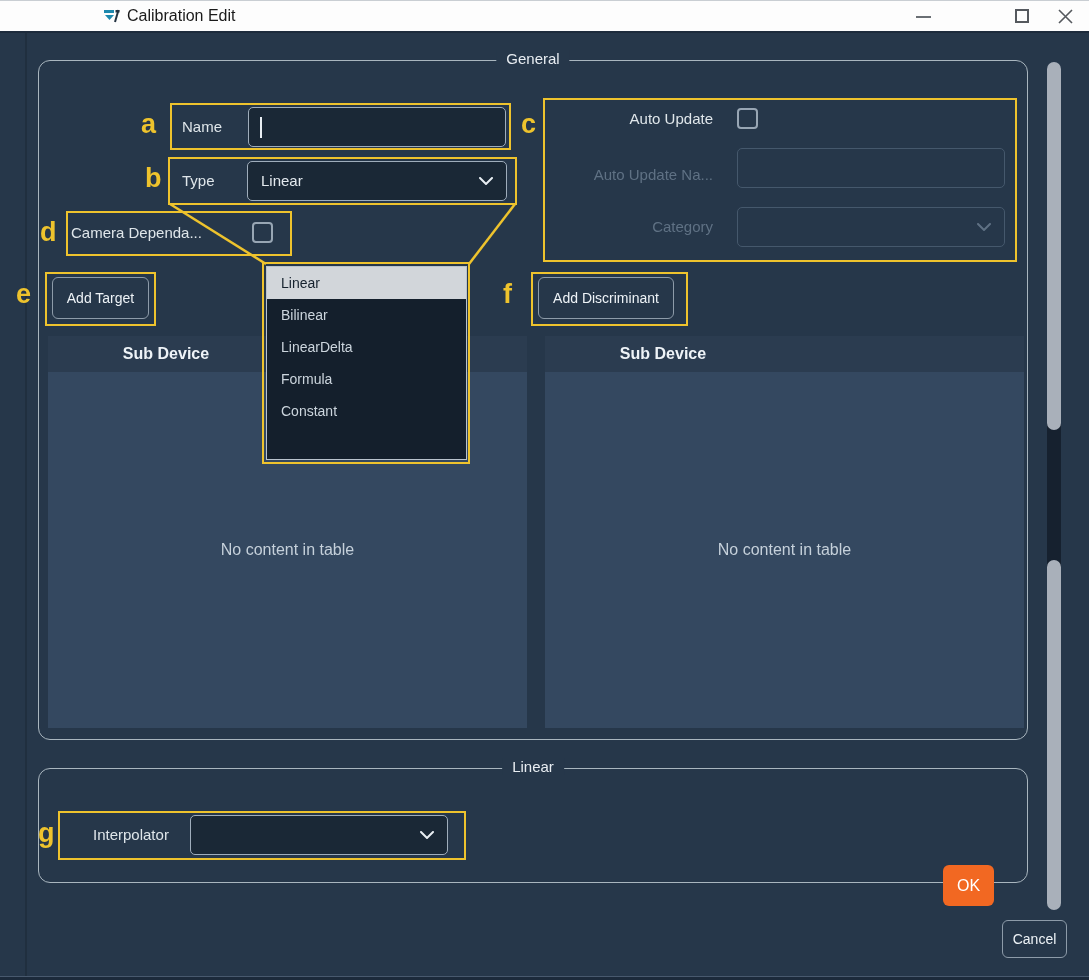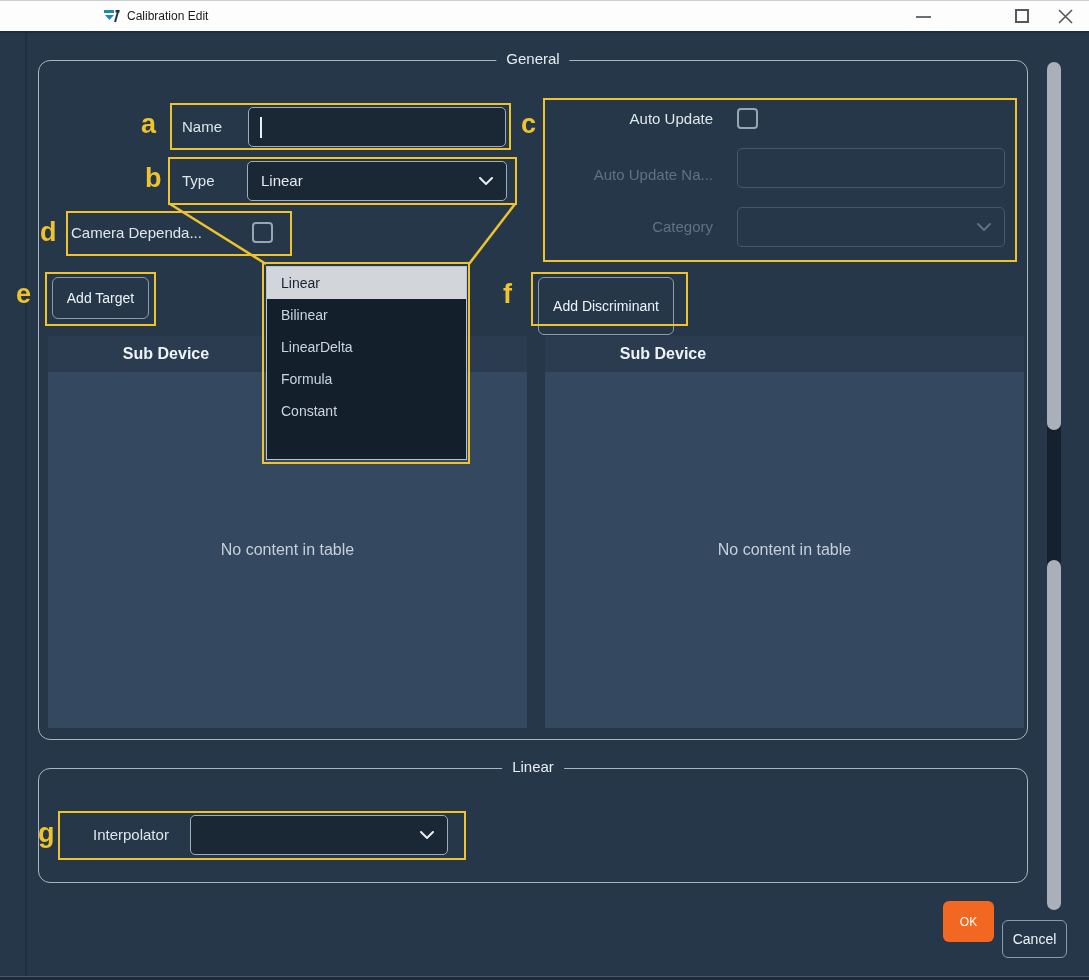--- a/index.html
+++ b/index.html
@@ -8,21 +8,21 @@
     position:relative; width:1089px; height:980px;
     background:#26374a; overflow:hidden;
     font-family:"Liberation Sans", sans-serif;
     color:#e3eaef;
   }
   
   .titlebar { position:absolute; left:0; top:0; width:1089px; height:31px;
     background:#fdfdfd; border-top:1px solid #c9ced3; }
   .app-icon { position:absolute; left:104px; top:8px; }
   .wtitle { position:absolute; left:127px; top:0; height:16px; line-height:30px;
-    font-size:12px; color:#1a1a1a; }
+    font-size:16px; color:#1a1a1a; }
   .wbtn { position:absolute; top:0; height:31px; width:50px; }
   .wbtn-min { left:899px; } .wbtn-max { left:997px; } .wbtn-close { left:1041px; }
   .min-glyph { position:absolute; left:17px; top:15px; width:15px; height:2px; background:#6a6f74; }
   .max-glyph { position:absolute; left:18px; top:8px; width:14px; height:14px; border:2px solid #55595e; }
   .close-glyph { position:absolute; left:17px; top:8px; }
   .titlebar-edge { position:absolute; left:0; top:31px; width:1089px; height:2px; background:#1d2b3c; }
   .left-seam { position:absolute; left:25px; top:33px; width:2px; height:943px; background:rgba(0,0,0,.14); }
   .bottom-seam { position:absolute; left:0; top:976px; width:1089px; height:1px; background:#48596e; }
   .bottom-strip { position:absolute; left:0; top:977px; width:1089px; height:3px; background:#1c2a3b; }
 
@@ -59,22 +59,22 @@
   .select-category { left:737px; top:207px; width:268px; height:40px; background:transparent; border:1px solid #45586c; }
   .select-interpolator { left:190px; top:815px; width:258px; height:40px; }
 
   .cbx { position:absolute; width:21px; height:21px; border:2px solid #98a6b4; border-radius:4px; background:transparent; }
   .cbx-auto-update { left:737px; top:108px; }
   .cbx-camera { left:252px; top:222px; }
 
   .btn { position:absolute; background:transparent; border:1px solid #8d9ba9; border-radius:6px;
     color:#eef3f7; font-size:14px; display:flex; align-items:center; justify-content:center; cursor:default; }
   .btn-add-target { left:52px; top:277px; width:97px; height:42px; }
-  .btn-add-discriminant { left:538px; top:277px; width:136px; height:58px; }
-  .btn-ok { left:943px; top:865px; width:51px; height:41px; background:#f26822; border:none; font-size:12px; color:#ffffff;margin-top:36px; }
+  .btn-add-discriminant { left:538px; top:277px; width:136px; height:42px; }
+  .btn-ok { left:943px; top:865px; width:51px; height:41px; background:#f26822; border:none; font-size:16px; color:#ffffff; }
   .btn-cancel { left:1002px; top:920px; width:65px; height:38px; font-size:14px; }
 
   
   .dtable { position:absolute; top:336px; width:479px; height:392px; }
   .table-left { left:48px; } .table-right { left:545px; }
   .thead { position:absolute; left:0; top:0; width:100%; height:36px; background:#2b3c50; }
   .th { position:absolute; left:0; top:0; width:236px; height:36px; line-height:36px;
     text-align:center; font-weight:bold; font-size:16px; color:#eef3f7; }
   .tbody { position:absolute; left:0; top:36px; width:100%; height:356px; background:#344860;
     display:flex; align-items:center; justify-content:center; font-size:16px; color:#c5d0da; }

